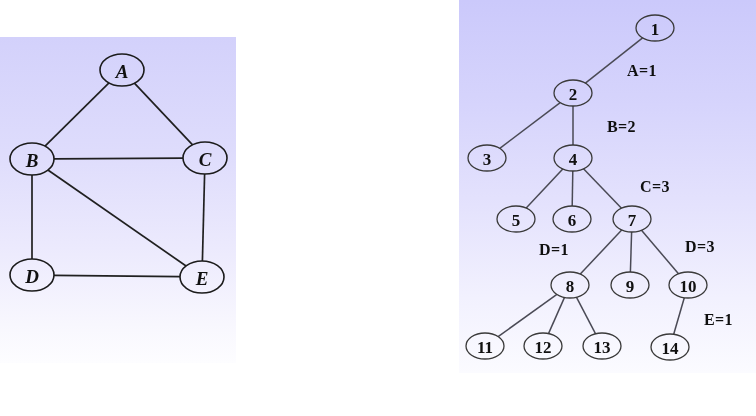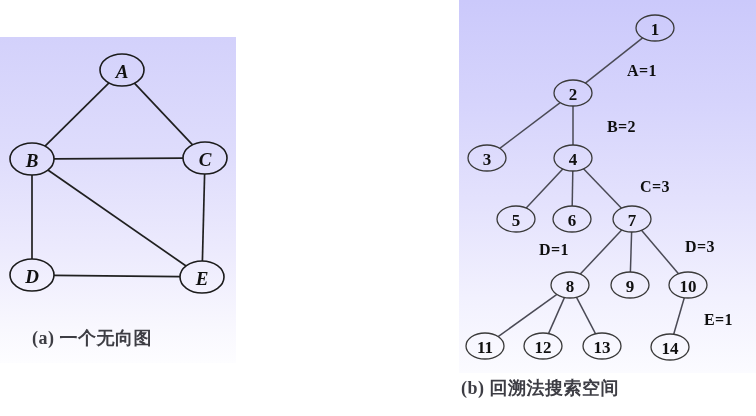--- a/index.html
+++ b/index.html
@@ -152,21 +152,20 @@
             <text x="32" y="239" class="node-label-letter">D</text>
           </g>
           <g>
             <ellipse cx="202" cy="240" rx="22" ry="16" class="node-ellipse"></ellipse>
             <text x="202" y="241" class="node-label-letter">E</text>
           </g>
         </g>
     </svg>
   </div>
 
-  <div class="caption caption-a">(a) 一个无向图</div>
 
   <div class="panel-b">
     <svg class="panel-b-svg" width="297" height="373" viewBox="0 0 297 373" xmlns="http://www.w3.org/2000/svg">
       <g id="panel-b-edges">
           <line x1="183.6" y1="37.8" x2="126.4" y2="83.2" class="tree-edge"></line>
           <line x1="101.2" y1="102.6" x2="40.8" y2="148.4" class="tree-edge"></line>
           <line x1="114.0" y1="106.0" x2="114.0" y2="145.0" class="tree-edge"></line>
           <line x1="103.8" y1="169.0" x2="67.2" y2="208.0" class="tree-edge"></line>
           <line x1="113.8" y1="171.0" x2="113.2" y2="206.0" class="tree-edge"></line>
           <line x1="124.5" y1="168.8" x2="162.5" y2="208.2" class="tree-edge"></line>
@@ -240,15 +239,14 @@
             <text x="143" y="347" class="node-label-num">13</text>
           </g>
           <g>
             <ellipse cx="211" cy="347" rx="19" ry="13" class="node-ellipse-soft"></ellipse>
             <text x="211" y="348" class="node-label-num">14</text>
           </g>
         </g>
     </svg>
   </div>
 
-  <div class="caption caption-b">(b) 回溯法搜索空间</div>
 
 </div>
 
 </body></html>

